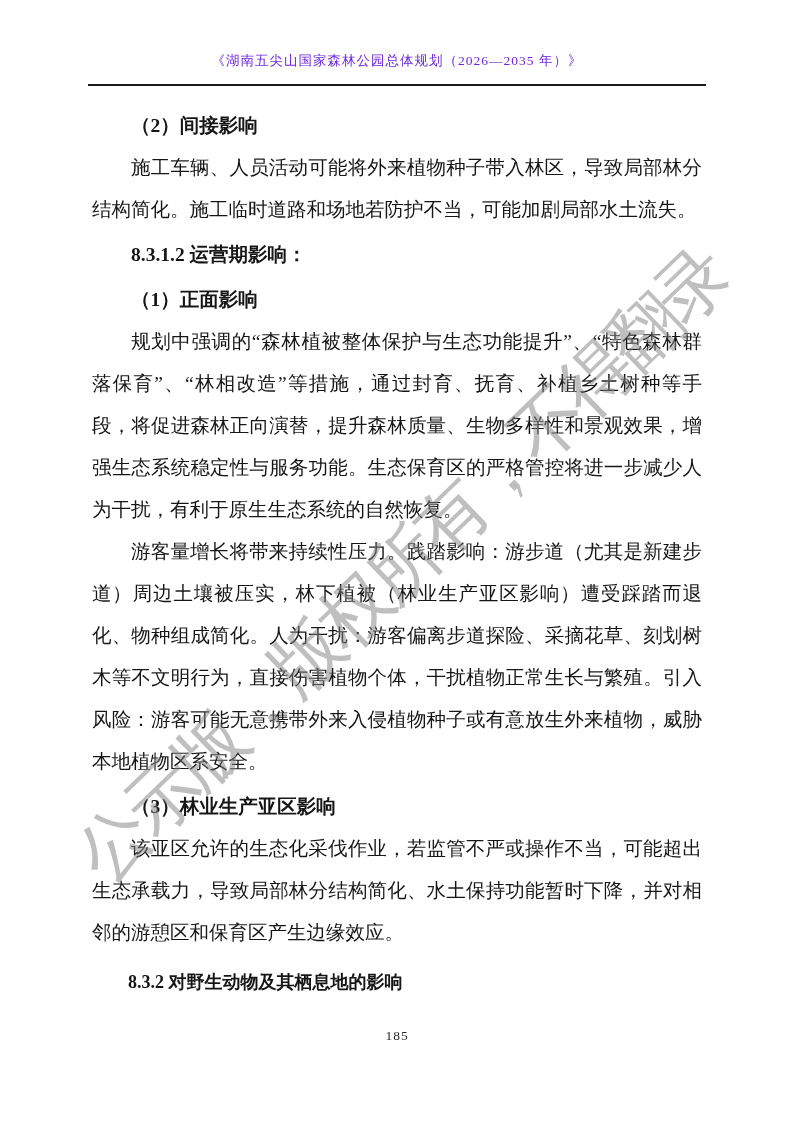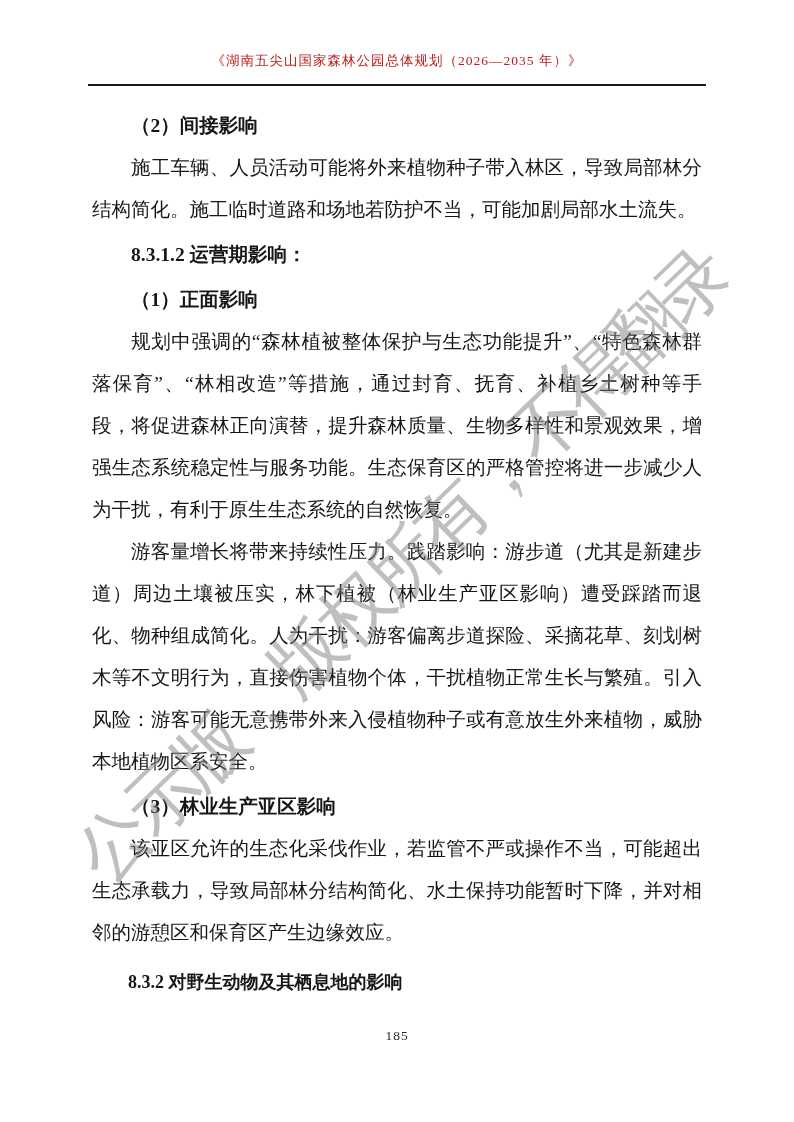--- a/index.html
+++ b/index.html
@@ -21,21 +21,21 @@
     background: #ffffff;
   }
   .page-header {
     position: absolute;
     top: 52px;
     left: 0;
     right: 0;
     text-align: center;
     font-size: 13.5px;
     letter-spacing: 1px;
-    color: #b91c1c;
+    color: #6d28d9;
   }
   .header-rule {
     position: absolute;
     top: 84px;
     left: 88px;
     width: 618px;
     height: 2px;
     background: #1a1a1a;
   }
   .content {

